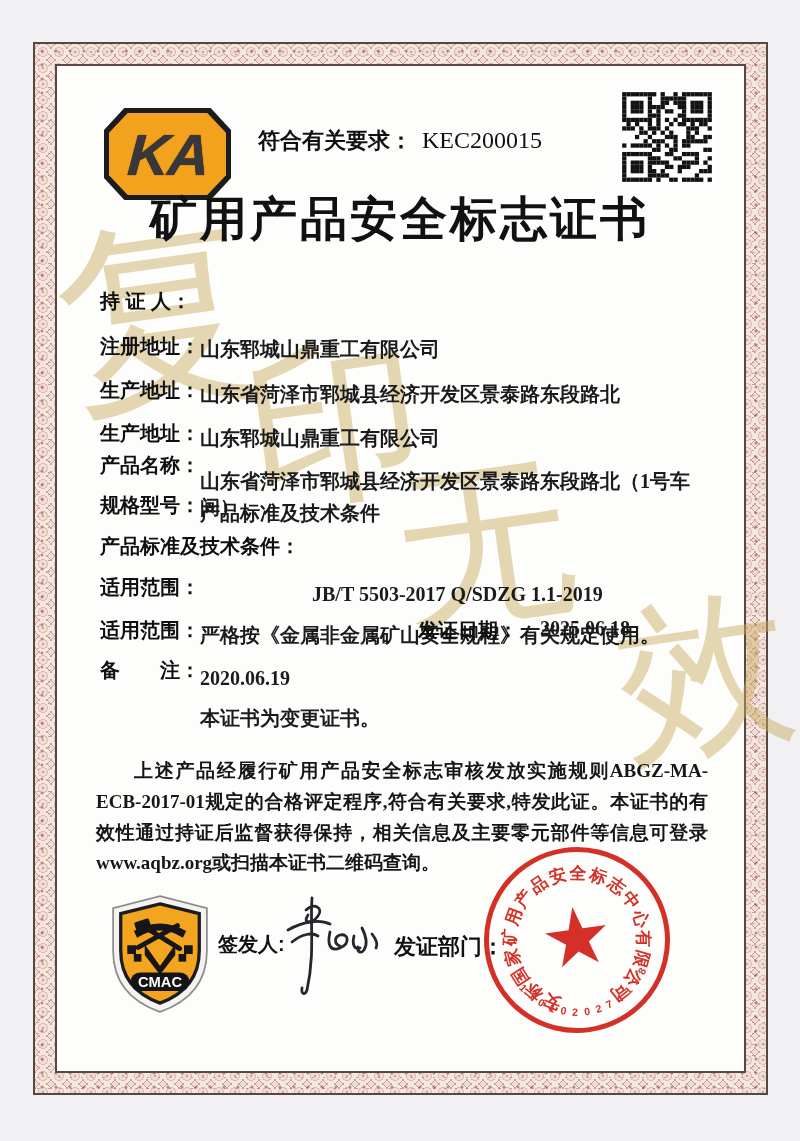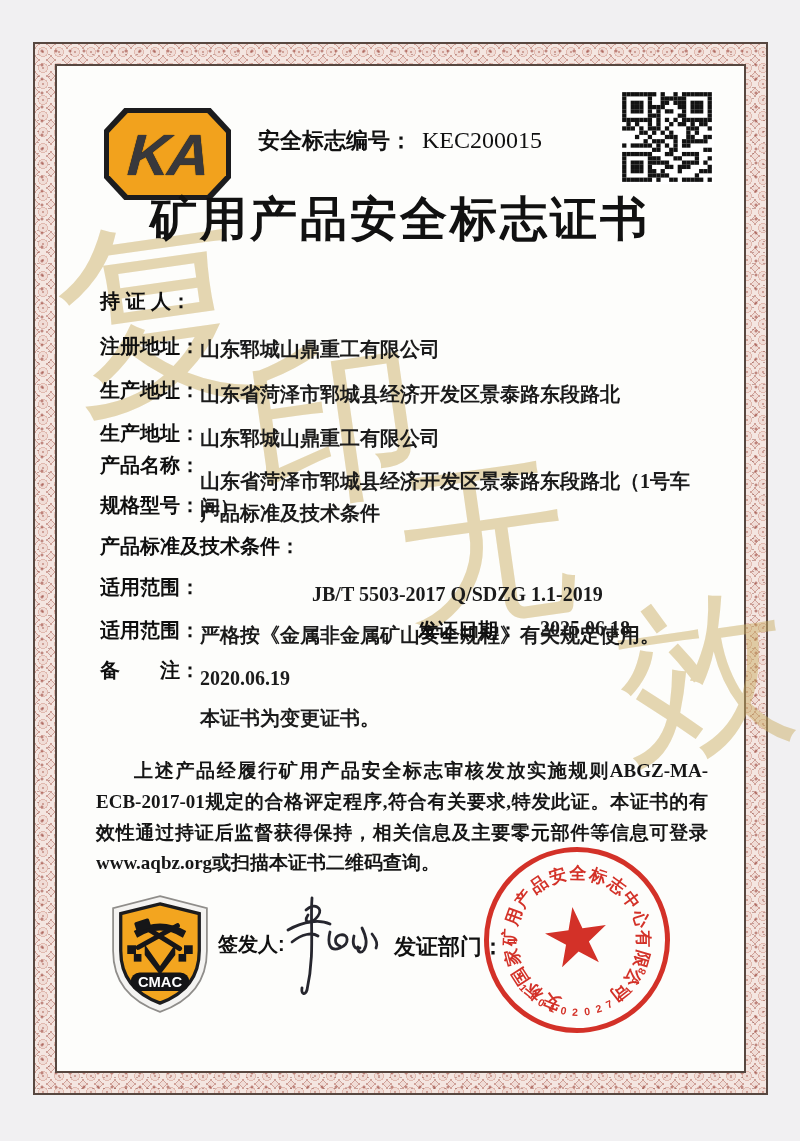--- a/index.html
+++ b/index.html
@@ -115,21 +115,21 @@
     <span class="wm wm3" style="color: rgba(201, 172, 96, 0.48);">效</span>
   </div>
 
 <div class="ka-logo">
   <div class="ka-inner">
     <span class="ka-text">KA</span>
   </div>
 </div>
 
 <div class="cert-no">
-  <span class="lbl">安全标志编号：</span><span class="num">KEC200015</span>
+  <span class="lbl">符合有关要求：</span><span class="num">KEC200015</span>
 </div>
 
 <svg class="qr" id="qr-svg" viewBox="0 0 94 94">
     <rect x="2.1363636363636362" y="2.1363636363636362" width="4.2727272727272725" height="4.2727272727272725" fill="#121212"></rect>
     <rect x="6.409090909090908" y="2.1363636363636362" width="4.2727272727272725" height="4.2727272727272725" fill="#121212"></rect>
     <rect x="10.681818181818182" y="2.1363636363636362" width="4.2727272727272725" height="4.2727272727272725" fill="#121212"></rect>
     <rect x="14.954545454545453" y="2.1363636363636362" width="4.2727272727272725" height="4.2727272727272725" fill="#121212"></rect>
     <rect x="19.227272727272727" y="2.1363636363636362" width="4.2727272727272725" height="4.2727272727272725" fill="#121212"></rect>
     <rect x="23.5" y="2.1363636363636362" width="4.2727272727272725" height="4.2727272727272725" fill="#121212"></rect>
     <rect x="27.77272727272727" y="2.1363636363636362" width="4.2727272727272725" height="4.2727272727272725" fill="#121212"></rect>

